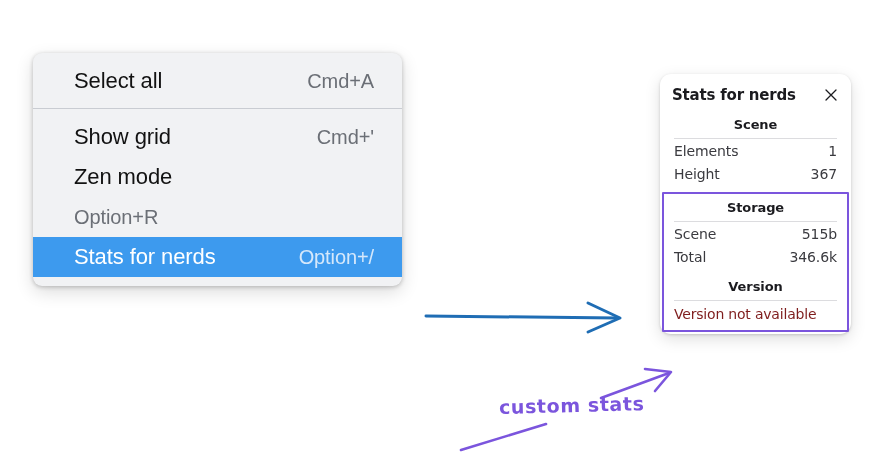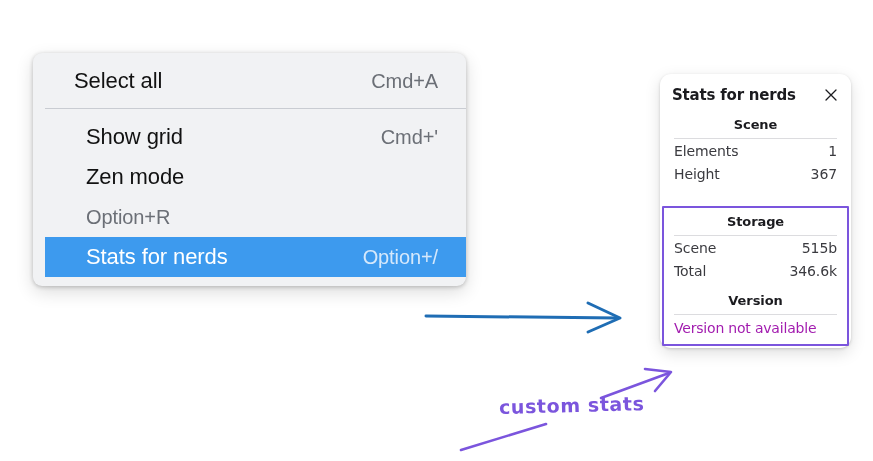--- a/index.html
+++ b/index.html
@@ -20,33 +20,33 @@
     position: absolute;
     inset: 0;
     background: #ffffff;
   }
 
   
   .context-menu {
     position: absolute;
     left: 33px;
     top: 53px;
-    width: 433px;
+    width: 369px;
     background: #f1f2f4;
     border-radius: 9px;
     box-shadow: 0 1px 4px rgba(0,0,0,0.22), 0 6px 18px rgba(0,0,0,0.14);
     padding: 8px 0 9px 0;
     box-sizing: border-box;
     overflow: hidden;
   }
   .menu-group + .menu-group {
     border-top: 1px solid #c9ccd2;
   }
   .menu-group--top { padding-bottom: 7px; }
-  .menu-group--bottom { padding-top: 8px; margin-left: 12px; }
+  .menu-group--bottom { padding-top: 8px; }
 
   .menu-item {
     position: relative;
     display: flex;
     align-items: center;
     justify-content: space-between;
     height: 40px;
     padding: 0 28px 0 41px;
     box-sizing: border-box;
     cursor: default;
@@ -121,30 +121,30 @@
     align-items: center;
     justify-content: space-between;
     font-size: 14px;
     color: #3a3a3f;
     padding: 4px 2px 3px 2px;
     letter-spacing: -0.1px;
   }
   .stat-row .stat-value { color: #3a3a3f; }
   .stat-note {
     font-size: 14px;
-    color: #a21caf;
+    color: #7f1d1d;
     padding: 5px 2px 2px 2px;
     letter-spacing: -0.2px;
     white-space: nowrap;
   }
 
   
   .highlight-box {
     border: 2px solid #7b55dd;
-    margin: 21px -10px -10px -10px;
+    margin: 7px -10px -10px -10px;
     padding: 0 8px 6px 8px;
     border-radius: 1px;
   }
   .highlight-box .section-head:first-child { padding-top: 6px; }
 
   
   .annot-svg {
     position: absolute;
     left: 0;
     top: 0;

